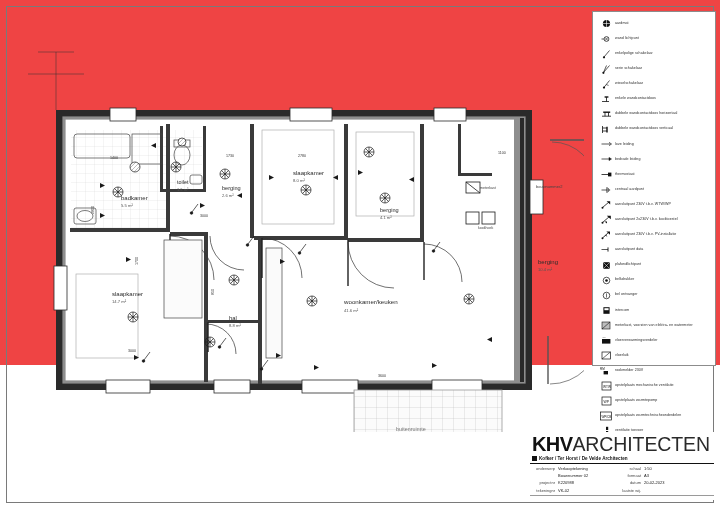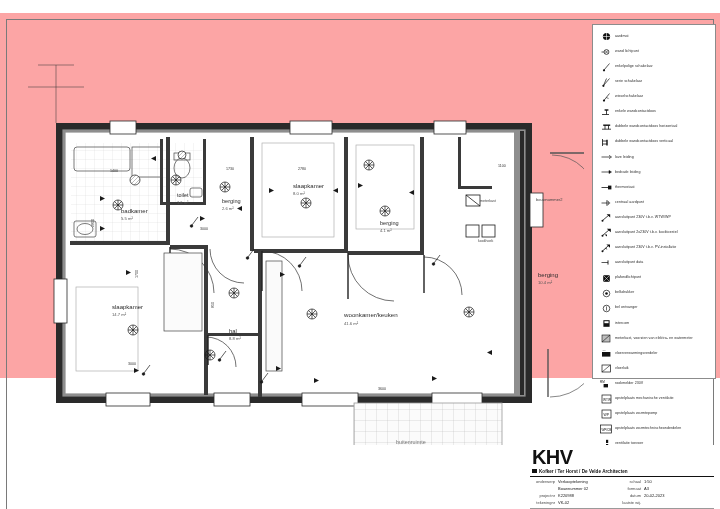--- a/index.html
+++ b/index.html
@@ -6,22 +6,21 @@
   html, body {
     margin: 0; padding: 0;
     width: 720px; height: 509px;
     background: #ffffff;
     font-family: "Liberation Sans", sans-serif;
     overflow: hidden;
   }
   #sheet {
     position: relative;
     width: 720px; height: 365px;
-    background: #fca5a5;
-    margin-top: 13px;
+    background: #ef4444;
   }
   .sheet-border {
     position: absolute;
     left: 6px; top: 6px;
     width: 708px; height: 497px;
     border: 1px solid #7a7a7a;
     pointer-events: none;
   }
 
   
@@ -734,20 +733,21 @@
           </svg>
       </span>
       <span class="legend-txt">ventilatie afvoer</span>
     </div>
 
   </div>
 
   <div id="titleblock">
     <div class="tb-logo">
       <span class="tb-khv">KHV</span>
+      <span class="tb-arch">ARCHITECTEN</span>
     </div>
     <div class="tb-sub">
       <span class="tb-sq"></span>
       <span class="tb-subtxt">Kofker / Ter Horst / De Velde Architecten</span>
     </div>
     <div class="tb-rule"></div>
     <div class="tb-grid">
       <span class="tb-k">onderwerp</span>
       <span class="tb-v">Verkooptekening</span>
       <span class="tb-k">schaal</span>

